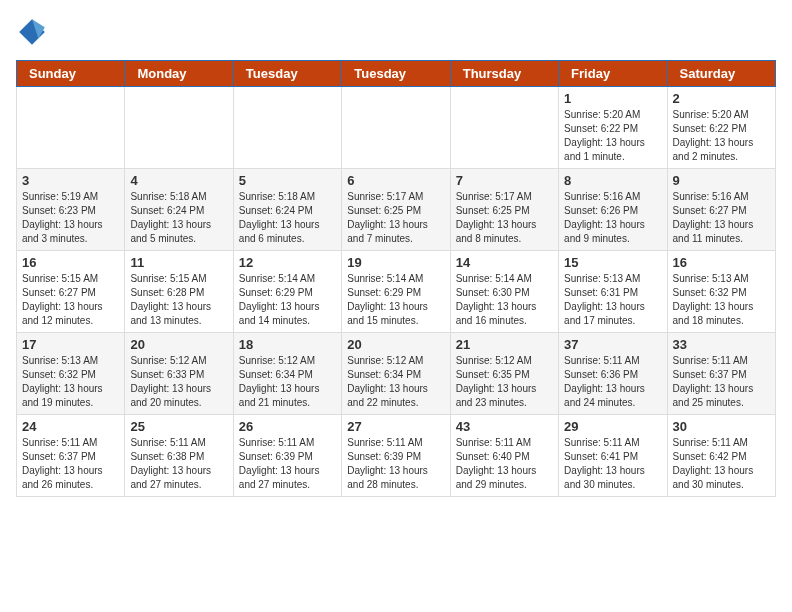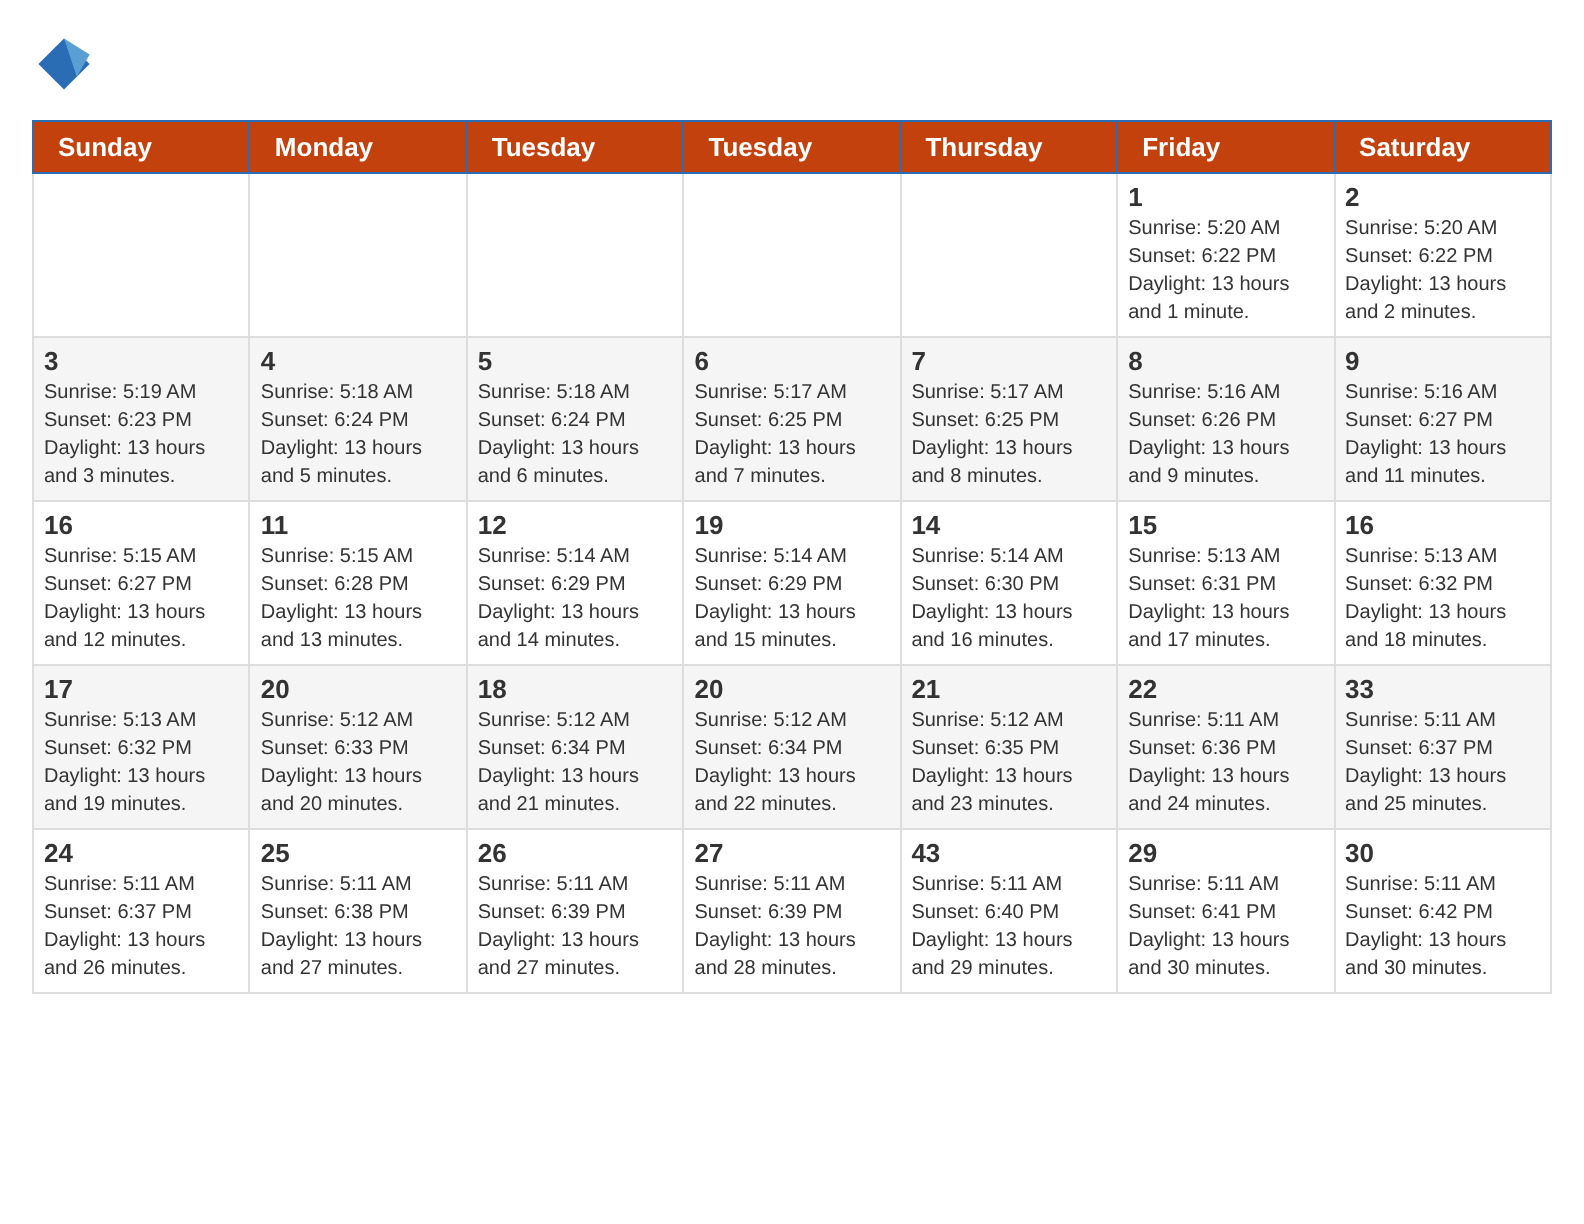--- a/index.html
+++ b/index.html
@@ -286,21 +286,21 @@
 and 22 minutes.</div>
         </td>
         <td>
           <span class="day-number">21</span>
           <div class="day-info" style="white-space: pre-line;">Sunrise: 5:12 AM
 Sunset: 6:35 PM
 Daylight: 13 hours
 and 23 minutes.</div>
         </td>
         <td>
-          <span class="day-number">22</span>
+          <span class="day-number">37</span>
           <div class="day-info" style="white-space: pre-line;">Sunrise: 5:11 AM
 Sunset: 6:36 PM
 Daylight: 13 hours
 and 24 minutes.</div>
         </td>
         <td>
           <span class="day-number">33</span>
           <div class="day-info" style="white-space: pre-line;">Sunrise: 5:11 AM
 Sunset: 6:37 PM
 Daylight: 13 hours

